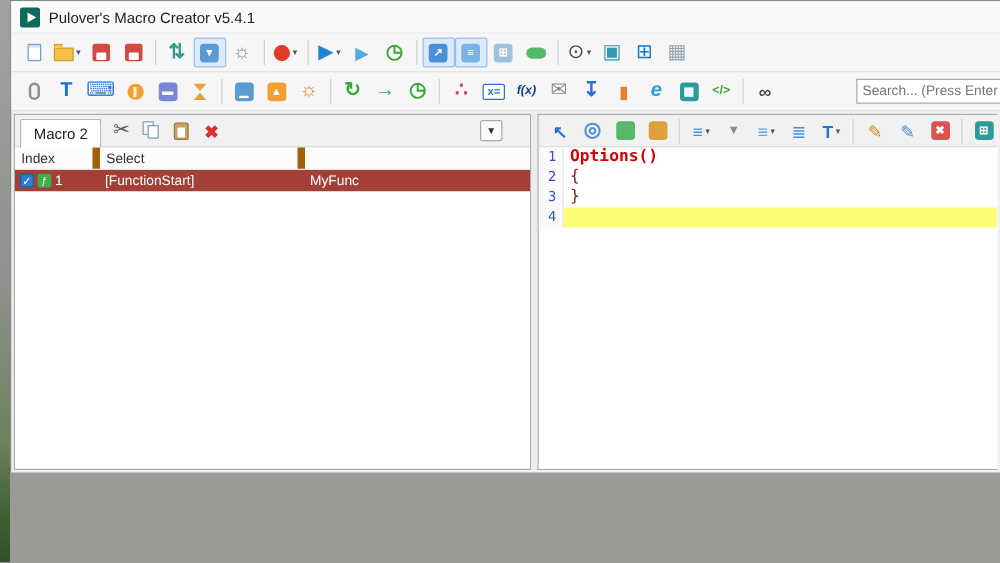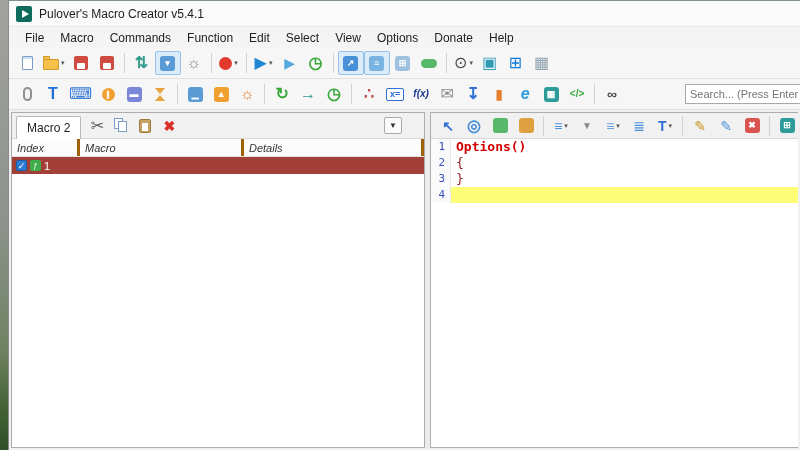--- a/index.html
+++ b/index.html
@@ -1,20 +1,20 @@
 <!DOCTYPE html>
 <html><head>
 <meta charset="utf-8">
 <style>
   * { box-sizing: border-box; margin: 0; padding: 0; }
   body { font-family: "Liberation Sans", sans-serif; background: #555; }
   #screen { position: relative; width: 800px; height: 450px; overflow: hidden; background: #9a9a96; }
   #desktop-strip { position: absolute; left: 0; top: 0; width: 8px; height: 450px;
     background: linear-gradient(#a2a29e 0%, #8d928c 50%, #6e8260 78%, #3f5f33 92%, #2f4f28 100%); }
-  #window { position: absolute; left: 8px; top: 0; width: 792px; height: 450px; background: #f0f0f0;
+  #window { position: absolute; left: 8px; top: 0; width: 792px; height: 378px; background: #f0f0f0;
     border-left: 1px solid #8a8a8a; border-top: 1px solid #7f8f8c; display: flex; flex-direction: column; }
 
   .titlebar { height: 26px; background: #fafafa; display: flex; align-items: center; gap: 7px;
     padding-left: 7px; border-bottom: 1px solid #e8e8e8; flex: none; }
   .appicon { width: 16px; height: 16px; background: #0e6b5c; border-radius: 2px;
     display: flex; align-items: center; justify-content: center; }
   .appicon .tri { width: 0; height: 0; border-left: 7px solid #fff; border-top: 4px solid transparent;
     border-bottom: 4px solid transparent; margin-left: 2px; }
   .title { font-size: 12px; color: #1d1d1d; }
 
@@ -83,21 +83,21 @@
   .tab { background: #fff; border: 1px solid #b8b8b8; border-bottom: none; padding: 4px 10px 5px;
     font-size: 12px; color: #222; margin: 4px 4px 0 0; border-radius: 2px 2px 0 0; }
   .ptools { display: flex; align-items: center; }
   .ptools .tbtn { min-width: 24px; }
   .tablist-btn { margin-left: auto; width: 18px; height: 17px; border: 1px solid #aaa;
     background: #fafafa; font-size: 8px; color: #333; display: flex; align-items: center;
     justify-content: center; border-radius: 2px; margin-right: 18px; }
 
   .thead { display: grid; grid-template-columns: 68px 164px 1fr; height: 18px; flex: none;
     background: #fcfcfc; border-bottom: 1px solid #e3e3e3; font-size: 11px; color: #333; }
-  .hcell { display: flex; align-items: center; padding-left: 5px; border-right: 3px solid #a16207; font-style: italic; }
+  .hcell { display: flex; align-items: center; padding-left: 5px; border-right: 6px solid #a16207; }
   .rows { flex: 1; overflow: hidden; font-size: 11px; color: #222; }
   .trow { display: grid; grid-template-columns: 68px 164px 1fr; height: 17px; align-items: center; }
   .tcell { display: flex; align-items: center; padding-left: 4px; gap: 3px; overflow: hidden;
     white-space: nowrap; height: 100%; }
   .checkbox { width: 11px; height: 11px; flex: none; background: #2d7dd2; color: #fff; font-size: 9px;
     line-height: 10px; text-align: center; border-radius: 2px; border: 1px solid #1b5ea8; }
   .func-badge { width: 11px; height: 11px; flex: none; background: #3fae4a; color: #fff; font-size: 8px;
     line-height: 11px; text-align: center; border-radius: 2px; }
 
   .editor { flex: 1; font-family: "DejaVu Sans Mono", monospace; font-size: 13px; background: #fff;
@@ -114,32 +114,20 @@
   <div id="desktop-strip"></div>
   <div id="window">
 
     <div class="titlebar">
       <span class="appicon">
           <span class="tri"></span>
         </span>
       <span class="title">Pulover's Macro Creator v5.4.1</span>
     </div>
 
-    <div class="menubar" id="menubar">
-        <span class="menu-item">File</span>
-        <span class="menu-item">Macro</span>
-        <span class="menu-item">Commands</span>
-        <span class="menu-item">Function</span>
-        <span class="menu-item">Edit</span>
-        <span class="menu-item">Select</span>
-        <span class="menu-item">View</span>
-        <span class="menu-item">Options</span>
-        <span class="menu-item">Donate</span>
-        <span class="menu-item">Help</span>
-      </div>
 
     <div class="toolbar">
       <span class="iconrow" id="tb-main">
           <span class="tbtn">
             <span class="icon-page"></span>
           </span>
           <span class="tbtn">
             <span class="icon-folder">
               <i class="folder-tab"></i>
             </span>
@@ -311,30 +299,31 @@
                 </span>
               </span>
               <span class="tbtn">
                 <span class="icon-glyph" style="color: rgb(217, 48, 44); font-weight: 700;">✖</span>
               </span>
             </span>
           <span class="tablist-btn">▼</span>
         </div>
         <div class="thead">
           <div class="hcell">Index</div>
-          <div class="hcell">Macro</div>
-          <div class="hcell">Details</div>
+          <div class="hcell">Select</div>
         </div>
         <div class="rows" id="rows">
             <div class="trow" style="background: rgb(162, 63, 54); color: rgb(255, 255, 255);">
               <div class="tcell">
                 <span class="checkbox">✓</span>
                 <span class="func-badge">ƒ</span>
                 <span>1</span>
               </div>
+              <div class="tcell">[FunctionStart]</div>
+              <div class="tcell">MyFunc</div>
             </div>
           </div>
       </div>
 
       <div class="splitter"></div>
 
       <div class="right-panel">
         <div class="panel-toolbar">
           <span class="iconrow" id="editor-tools">
               <span class="tbtn">

